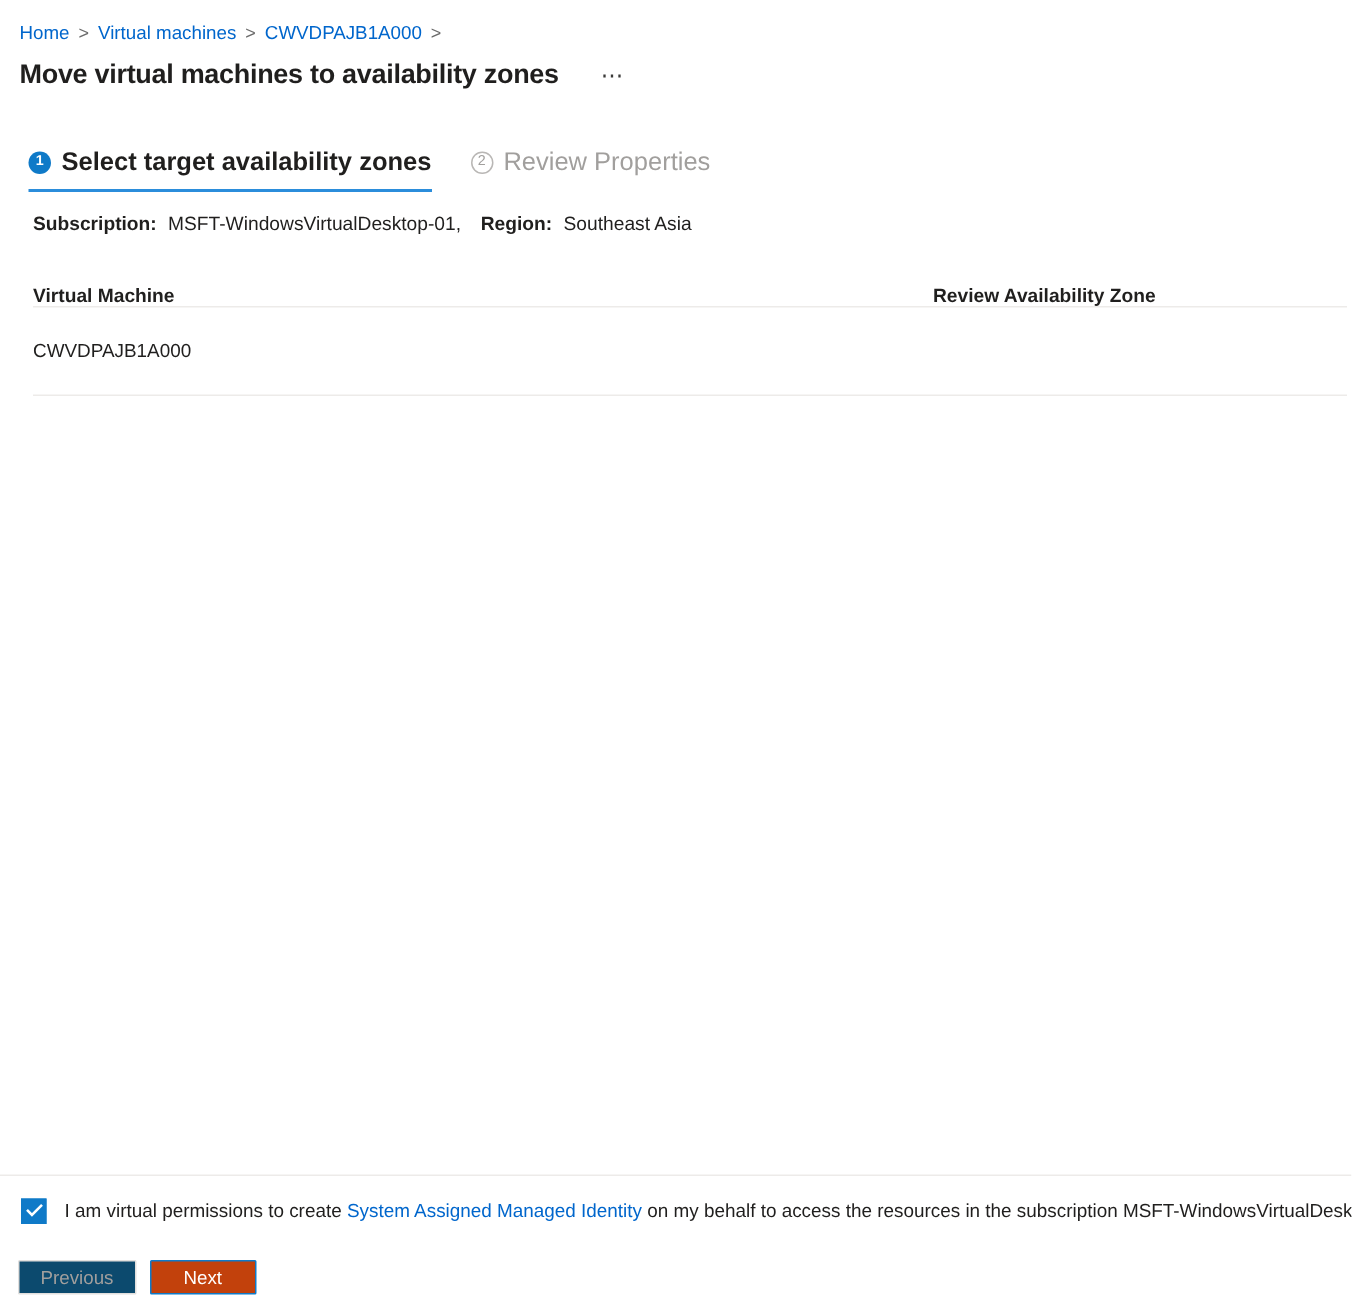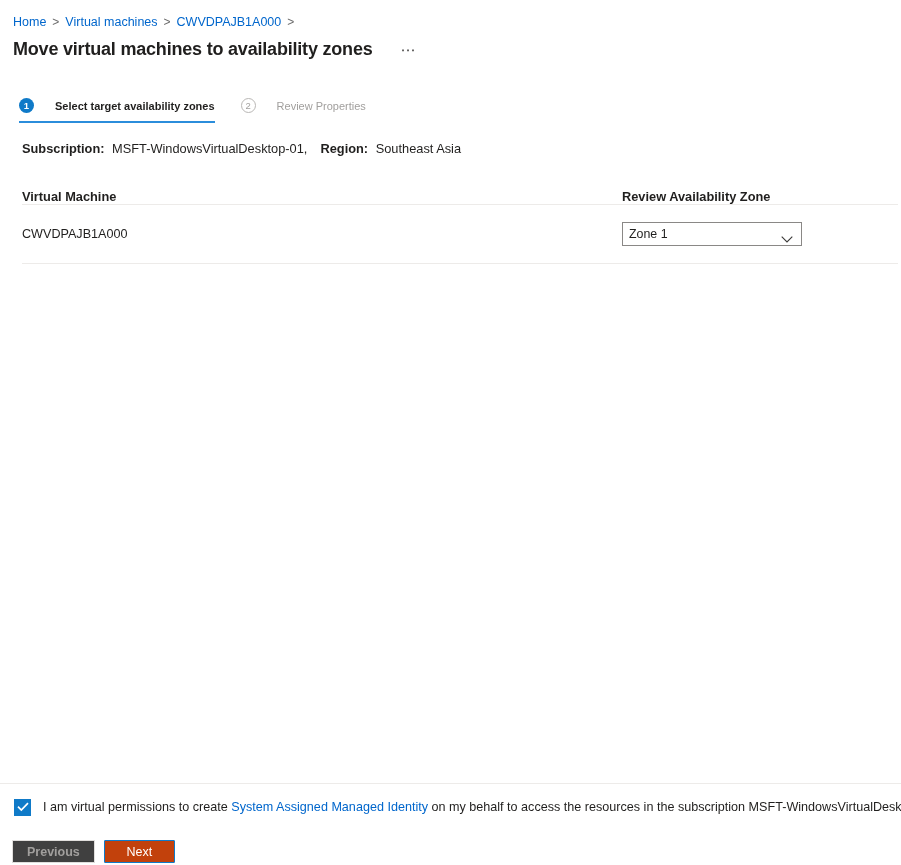--- a/index.html
+++ b/index.html
@@ -94,22 +94,22 @@
     background: #0f7ac8;
     color: #ffffff;
     font-weight: 600;
   }
   .tab.inactive .tab-num {
     background: #ffffff;
     color: #a19f9d;
     border: 1px solid #b9b7b5;
   }
   .tab-label {
-    margin-left: 21px;
-    font-size: 11px;
+    margin-left: 7px;
+    font-size: 17px;
     white-space: nowrap;
   }
   .tab.active .tab-label { color: #201f1e; font-weight: 600; }
   .tab.inactive .tab-label { color: #a19f9d; }
   .tab.active .tab-underline {
     position: absolute;
     left: 0;
     right: 0;
     bottom: 0;
     height: 2px;
@@ -231,25 +231,24 @@
     font-family: "Liberation Sans", sans-serif;
     font-size: 12.5px;
     border-radius: 1px;
     display: flex;
     align-items: center;
     justify-content: center;
     padding: 0 14px;
     border: 1px solid transparent;
   }
   .btn-secondary-disabled {
-    background: #404040;
+    background: #0c4a6e;
     border: 1px solid #e1dfdd;
     color: #a19f9d;
     cursor: default;
-    font-weight: bold;
   }
   .btn-primary {
     background: #c2410c;
     color: #ffffff;
     cursor: pointer;
     border: 1px solid #0f7ac8;
     margin-left: 9px;
   }
 </style>
 </head>
@@ -289,30 +288,20 @@
   <span class="v">Southeast Asia</span>
 </div>
 
 <div id="vm-table">
   <div class="tbl-head">
     <div class="th col-vm">Virtual Machine</div>
     <div class="th col-zone">Review Availability Zone</div>
   </div>
   <div class="tbl-row">
     <div class="td col-vm">CWVDPAJB1A000</div>
-    <div class="col-zone">
-      <div class="zone-select-wrap">
-        <select class="zone-select"><option value="Zone 1">Zone 1</option><option value="Zone 2">Zone 2</option><option value="Zone 3">Zone 3</option></select>
-        <span class="zone-chevron">
-          <svg width="12" height="8" viewBox="0 0 12 8" xmlns="http://www.w3.org/2000/svg">
-            <path d="M0.7 0.7 L6 6 L11.3 0.7" fill="none" stroke="#3b3a39" stroke-width="1.1"></path>
-          </svg>
-        </span>
-      </div>
-    </div>
   </div>
 </div>
 
 <div id="consent-bar">
   <div id="consent-checkbox">
     <svg width="12" height="10" viewBox="0 0 12 10" xmlns="http://www.w3.org/2000/svg">
       <path d="M1 4.6 L4.3 8 L11 1.2" fill="none" stroke="#ffffff" stroke-width="1.7"></path>
     </svg>
   </div>
   <div id="consent-text">

